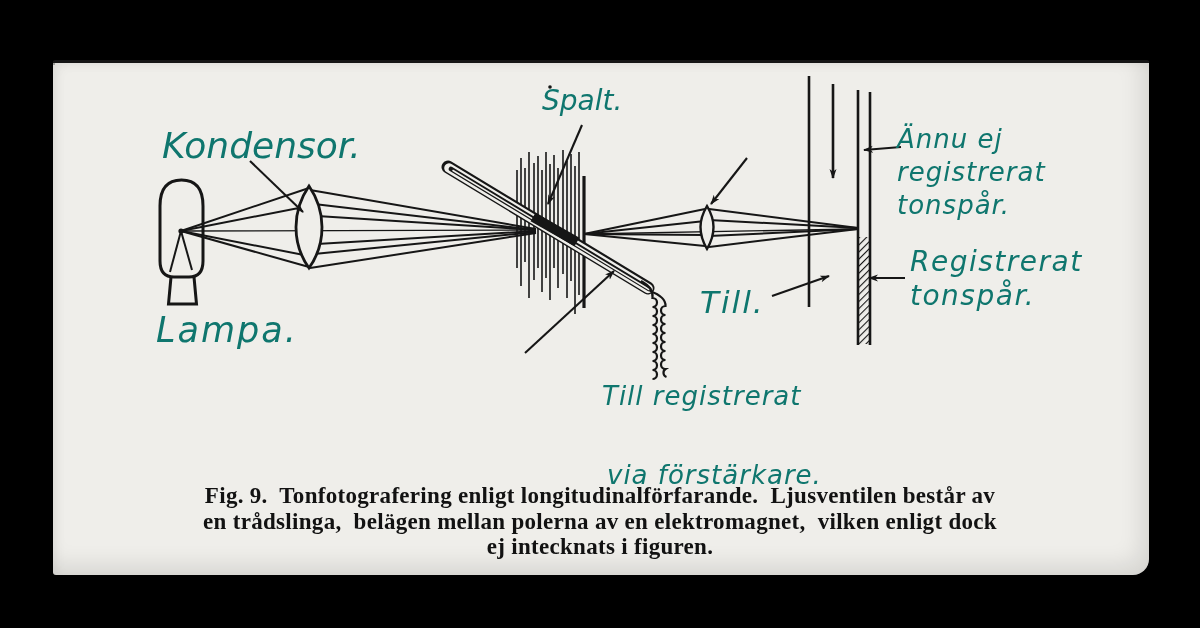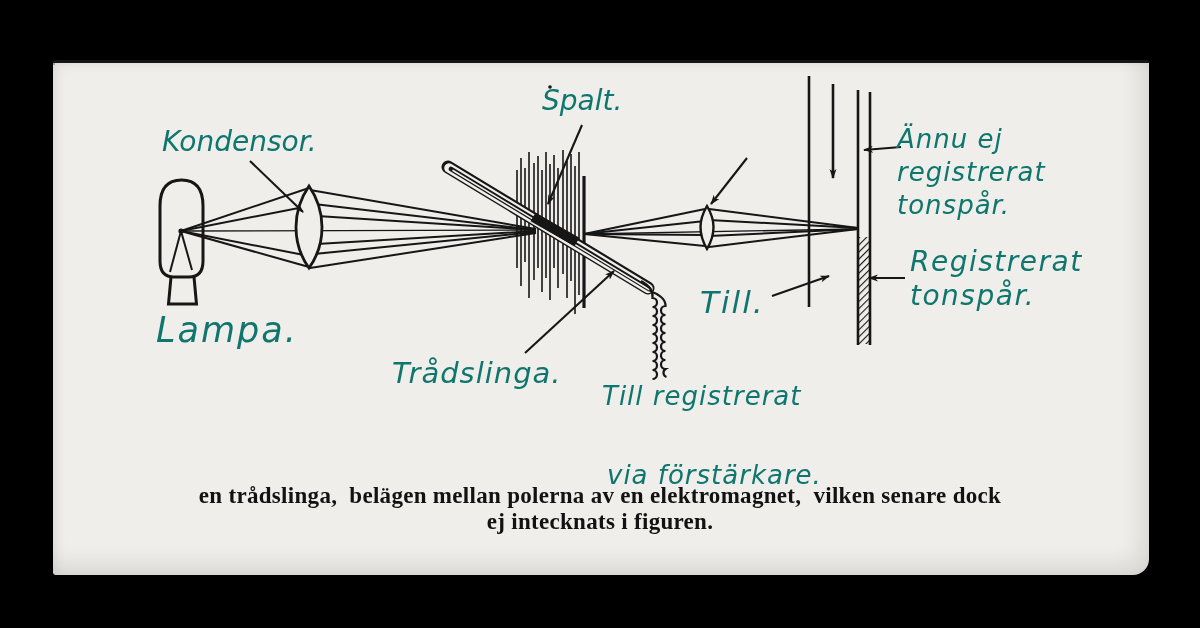--- a/index.html
+++ b/index.html
@@ -8,21 +8,21 @@
   .slide{position:absolute;left:53px;top:60px;width:1096px;height:512px;
          background:#efeeea;border-top:3px solid #151515;
          border-radius:2px 2px 16px 3px;
          box-shadow:inset -8px -10px 22px rgba(0,0,0,0.10), inset 4px 2px 10px rgba(0,0,0,0.05);}
   .specks{position:absolute;left:0;top:0;width:2px;height:2px;border-radius:50%;background:#8a8a86;
           box-shadow:250px 30px 0 #9a9a95, 520px 250px 0 #87878a, 640px 420px 0 #9a9a94,
                      150px 390px 0 #a0a09a, 900px 330px 0 #94948f, 1010px 90px 0 #9c9c96,
                      380px 170px 0 #a3a39d, 760px 480px 0 #9a9a94, 60px 200px 0 #99;}
   svg{position:absolute;left:0;top:0;}
   .label{position:absolute;color:#0f766e;font-style:italic;white-space:nowrap;}
-  .l-kondensor{left:162px;top:125px;font-size:28px;}
+  .l-kondensor{left:162px;top:125px;font-size:36px;}
   .l-lampa{left:156px;top:310px;font-size:35px;letter-spacing:2px;}
   .l-spalt{left:542px;top:84px;font-size:28px;}
   .l-objektiv{left:648px;top:125px;font-size:26px;letter-spacing:-0.5px;}
   .l-film{left:700px;top:284px;font-size:31px;letter-spacing:2px;}
   .l-tradslinga{left:392px;top:356px;font-size:29px;letter-spacing:1px;}
   .l-mik1{left:602px;top:381px;font-size:26px;letter-spacing:1px;}
   .l-mik2{left:607px;top:416px;font-size:26px;letter-spacing:1px;margin-top:44px;}
   .l-annu{left:897px;top:123px;font-size:26px;line-height:33px;letter-spacing:1px;}
   .l-reg{left:910px;top:245px;font-size:28px;line-height:34px;letter-spacing:1.5px;}
   .caption{position:absolute;left:70px;top:483px;width:1060px;text-align:center;
@@ -145,32 +145,32 @@
       <line x1="905" y1="278" x2="869" y2="278" marker-end="url(#ah)"></line>
     </g>
 
     <circle cx="550" cy="87" r="1.8" fill="#161616"></circle>
   </svg>
 
   <div class="label l-kondensor">Kondensor.</div>
   <div class="label l-lampa">Lampa.</div>
   <div class="label l-spalt">Spalt.</div>
   <div class="label l-film">Till.</div>
-  <div class="label l-tradslinga">Trådslinga.</div>
   <div class="label l-mik1">Till registrerat</div>
   <div class="label l-mik2">via förstärkare.</div>
 
   <div class="label l-annu">
     <div>Ännu ej</div>
     <div>registrerat</div>
     <div>tonspår.</div>
   </div>
 
   <div class="label l-reg">
     <div>Registrerat</div>
     <div>tonspår.</div>
   </div>
 
   <div class="caption">
-    <div>en trådslinga,  belägen mellan polerna av en elektromagnet,  vilken senare dock</div>
+    <div>Fig. 9.  Tonfotografering enligt longitudinalförfarande.  Ljusventilen består av</div>
+    <div>en trådslinga,  belägen mellan polerna av en elektromagnet,  vilken enligt dock</div>
     <div>ej intecknats i figuren.</div>
   </div>
 </div>
 
 </body></html>

